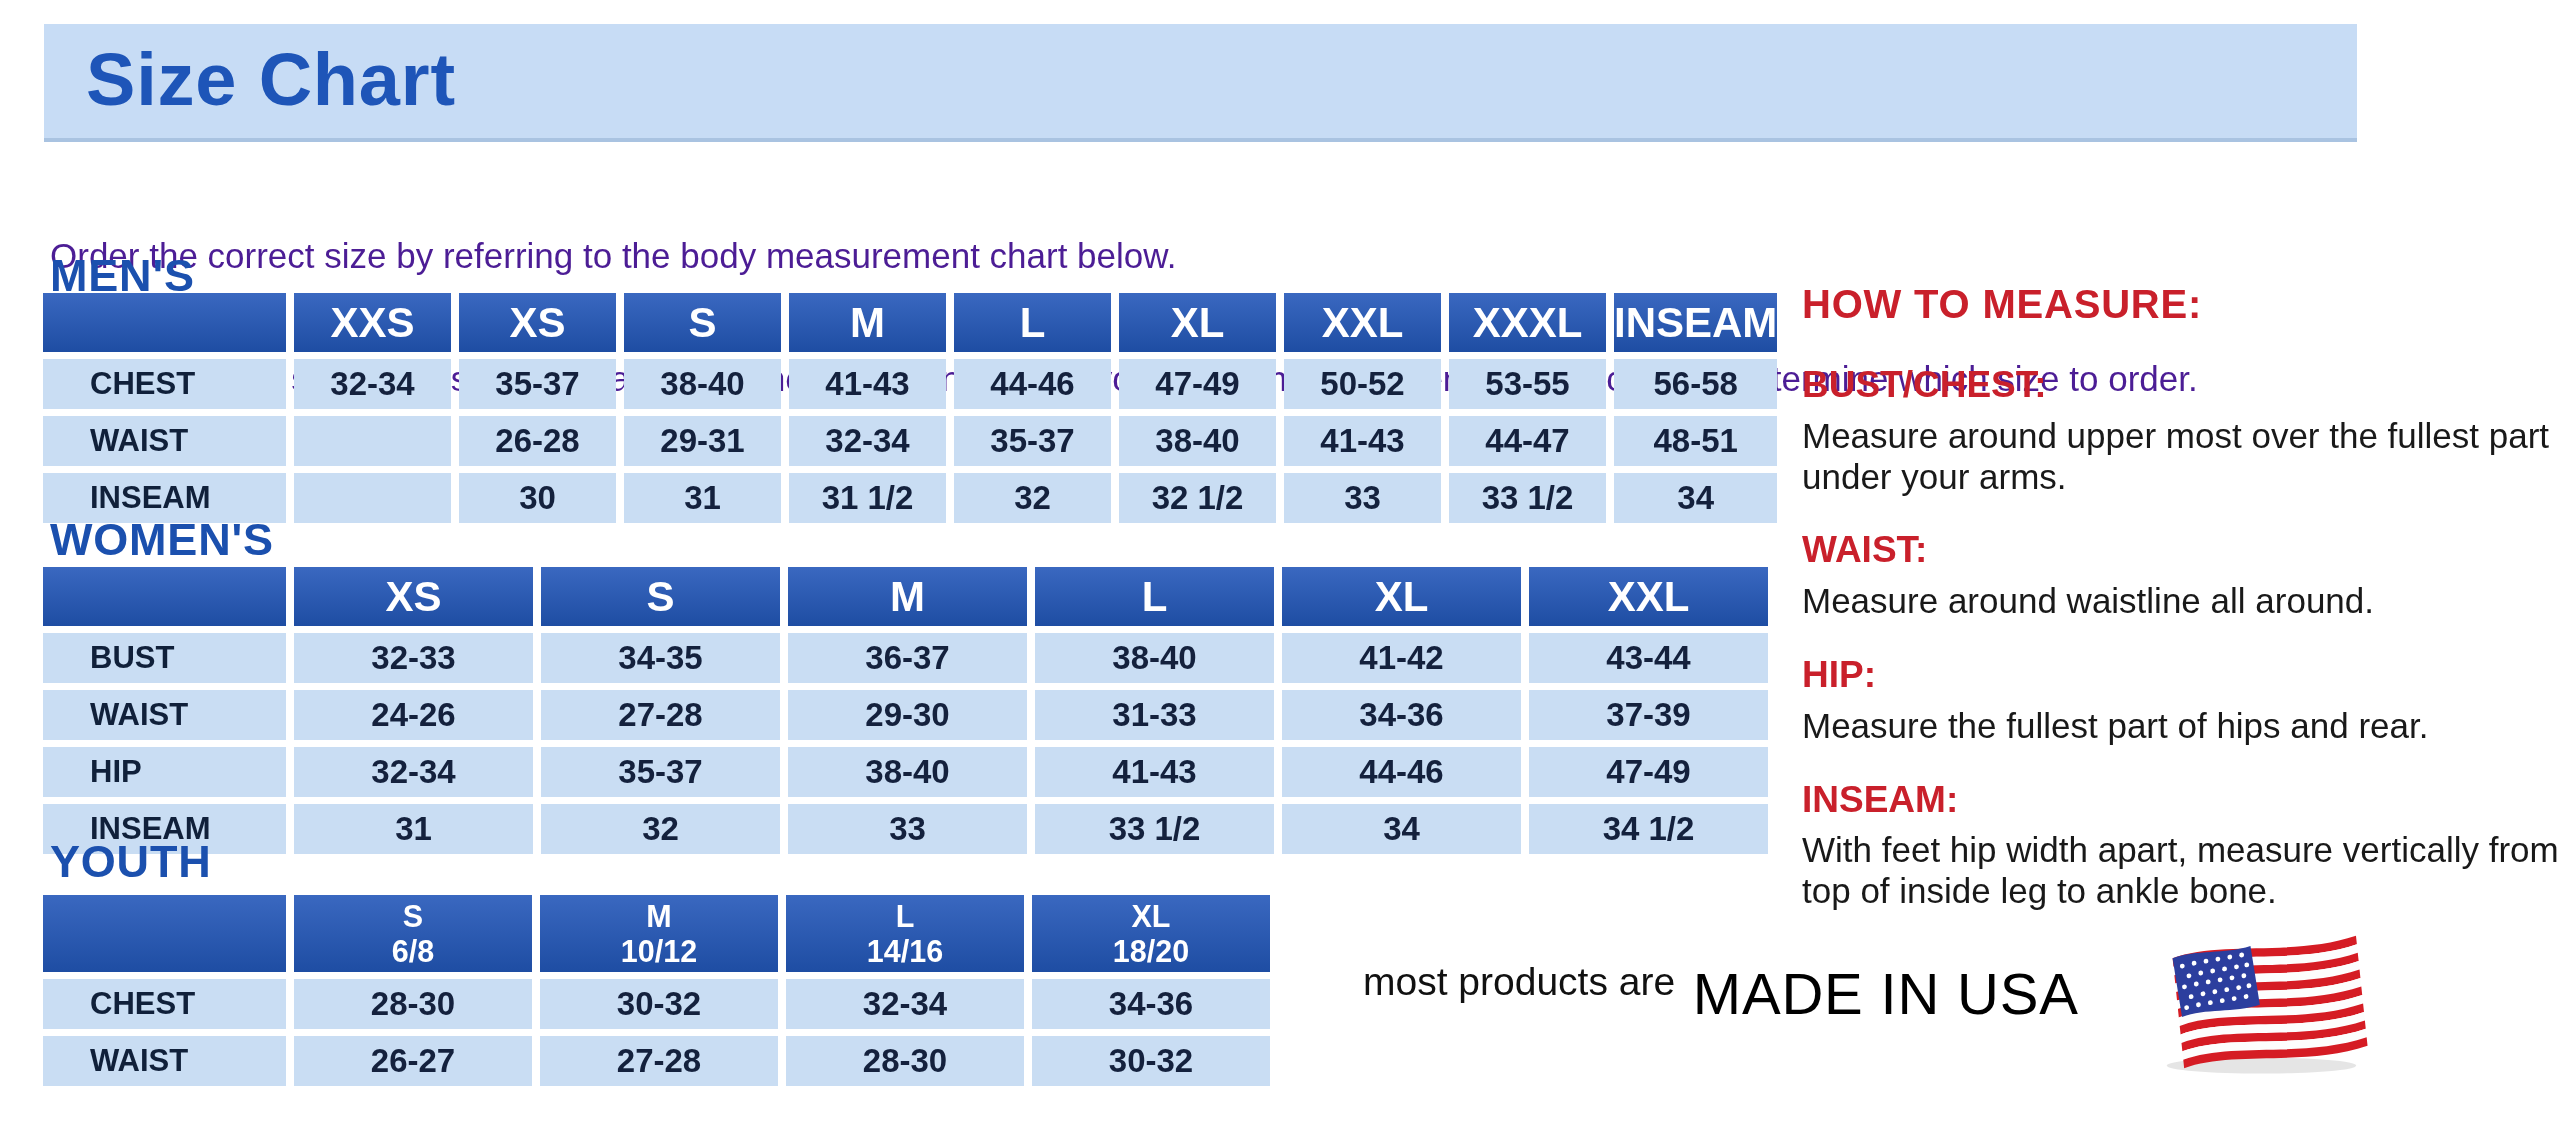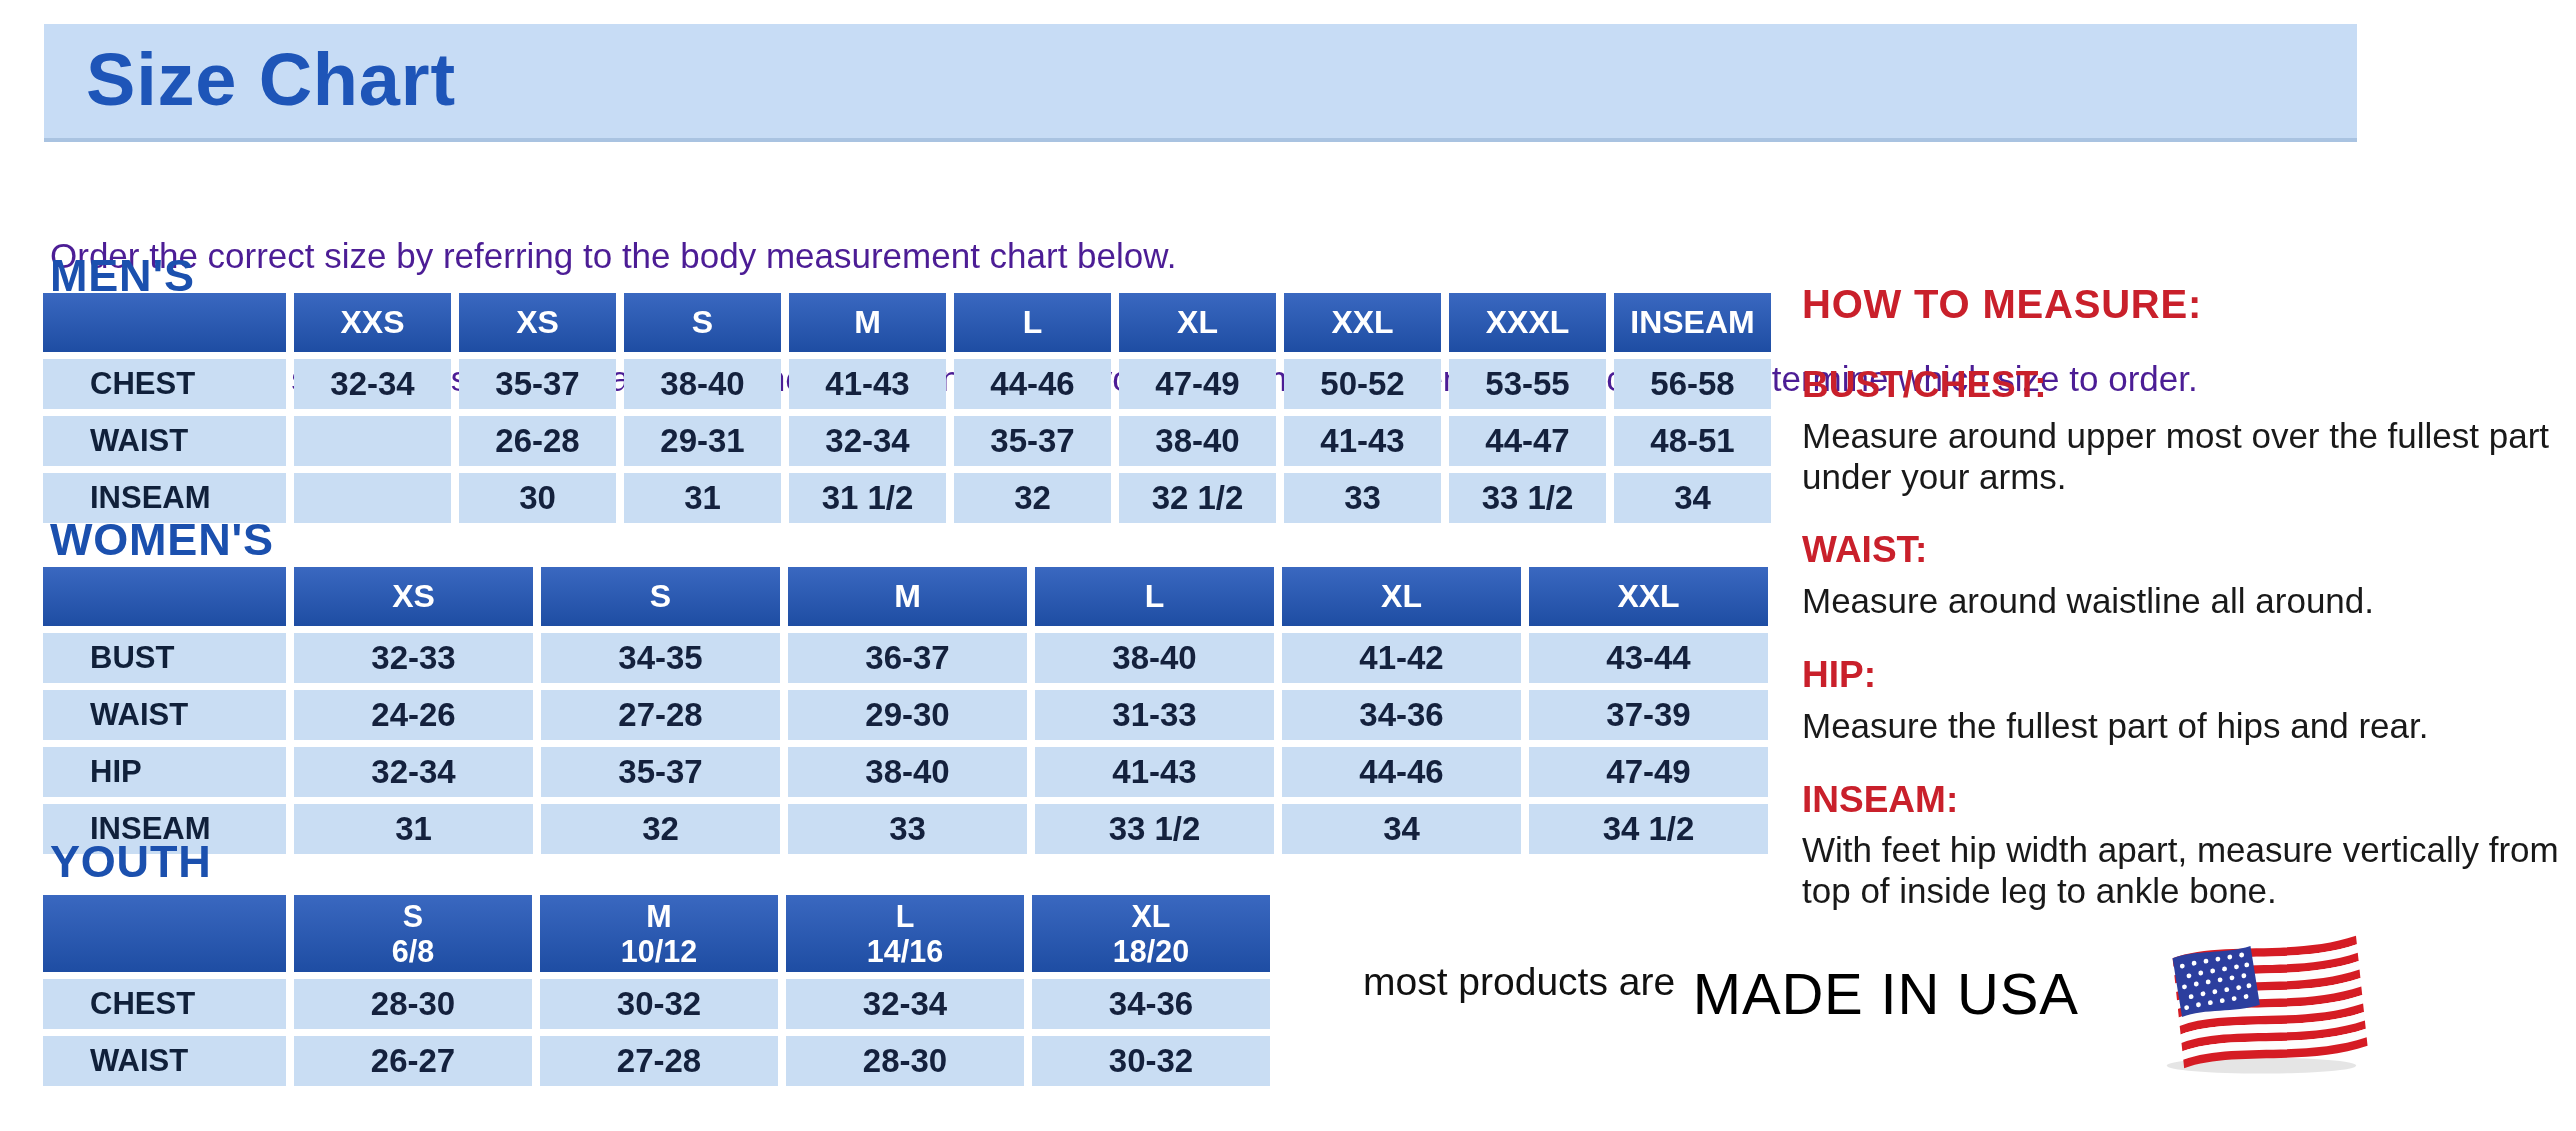--- a/index.html
+++ b/index.html
@@ -33,21 +33,21 @@
   
   table.size-table{
     position:absolute;left:35px;border-collapse:separate;border-spacing:8px 7.2px;
     table-layout:fixed;
   }
   #mens-table{top:286px;}
   #womens-table{top:560px;}
   #youth-table{top:888px;}
   .size-table th{
     background:linear-gradient(#3a68c0,#1e4da3);
-    color:#ffffff;font-size:32px;font-weight:700;text-align:center;
+    color:#ffffff;font-size:42px;font-weight:700;text-align:center;
     height:59px;padding:0;white-space:pre-line;line-height:1.12;
   }
   #youth-table th{height:77px;font-size:30.5px;}
   .size-table th.corner{width:243px;}
   #mens-table th.size{width:157px;}
   #womens-table th.size{width:239px;}
   #youth-table th.size{width:238px;}
   .size-table td{
     background:#c9ddf3;height:50px;padding:0;
     font-size:33px;font-weight:700;color:#14213d;text-align:center;

